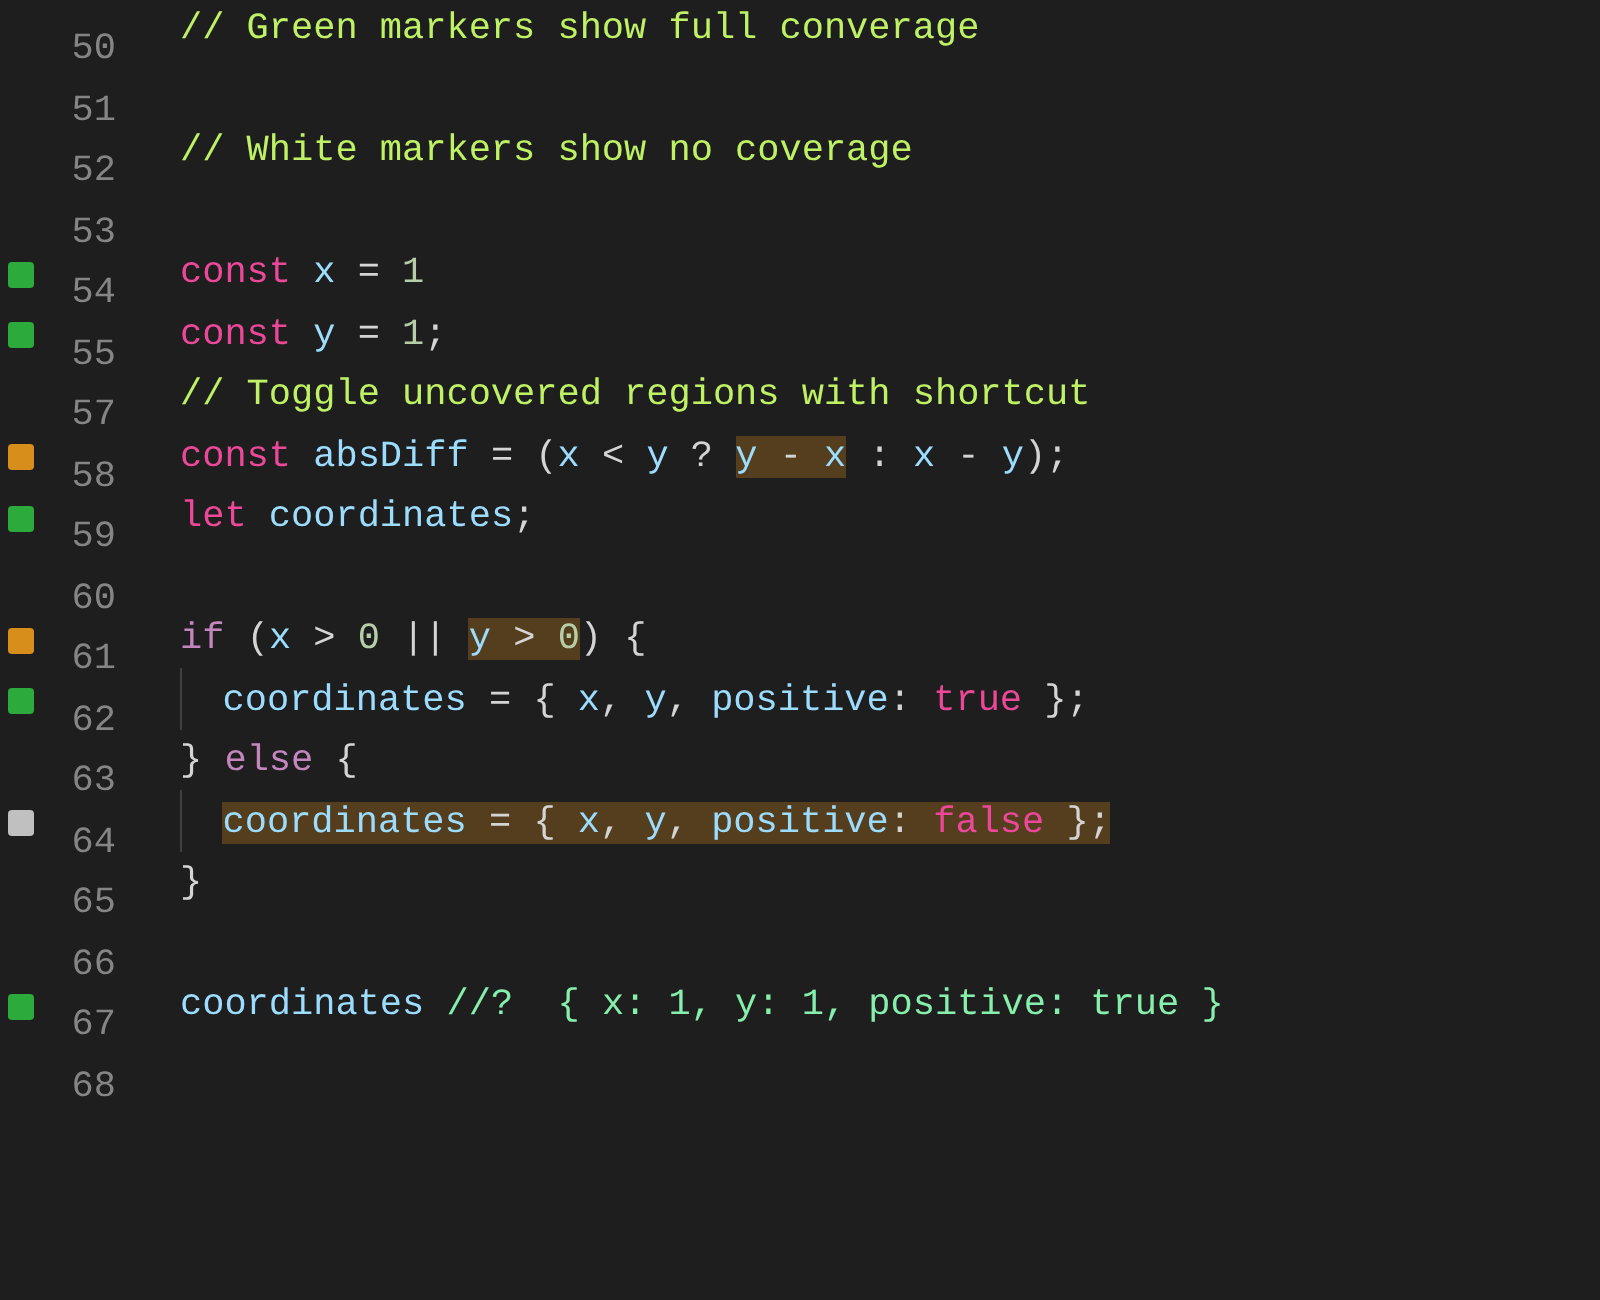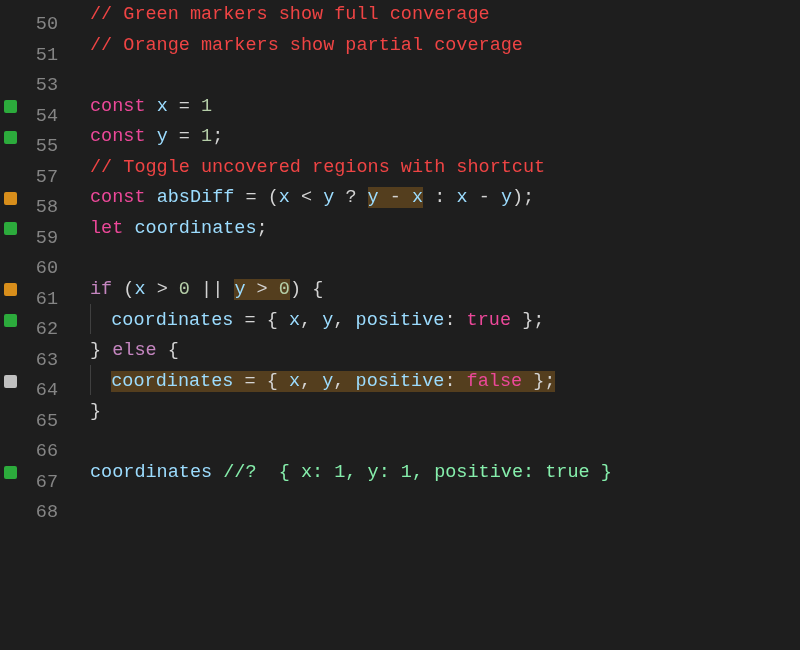--- a/index.html
+++ b/index.html
@@ -51,37 +51,38 @@
     display: inline-block;
     width: 0.6em;
     border-left: 1px solid #404040;
     height: 30.5px;
     vertical-align: middle;
     margin-right: 0.55em;
     position: relative;
     top: -1px;
   }
   
-  .cmt { color: #ef4444; }
+  .cmt { color: #bef264; }
   .kw  { color: #ec4899; }
   .kwc { color: #c586c0; }
   .var { color: #9cdcfe; }
   .num { color: #b5cea8; }
   .prop{ color: #9cdcfe; }
   .pun { color: #d4d4d4; }
   .hint{ color: #86efac; }
   
   .unc { background: rgba(200,130,30,0.32); }
 </style>
 </head>
 <body>
 
 <div class="editor" id="editor">
     <div class="line"><div class="cov-col"></div><div class="ln-col">50</div><div class="code-col"><span class="cmt">// Green markers show full converage</span></div></div>
-    <div class="line"><div class="cov-col"></div><div class="ln-col">51</div><div class="code-col"><span class="cmt">// Orange markers show partial coverage</span></div></div>
+    <div class="line"><div class="cov-col"></div><div class="ln-col">51</div></div>
+    <div class="line"><div class="cov-col"></div><div class="ln-col">52</div><div class="code-col"><span class="cmt">// White markers show no coverage</span></div></div>
     <div class="line"><div class="cov-col"></div><div class="ln-col">53</div><div class="code-col"></div></div>
     <div class="line"><div class="cov-col"><div class="marker green"></div></div><div class="ln-col">54</div><div class="code-col"><span class="kw">const</span><span class="pun"> </span><span class="var">x</span><span class="pun"> = </span><span class="num">1</span></div></div>
     <div class="line"><div class="cov-col"><div class="marker green"></div></div><div class="ln-col">55</div><div class="code-col"><span class="kw">const</span><span class="pun"> </span><span class="var">y</span><span class="pun"> = </span><span class="num">1</span><span class="pun">;</span></div></div>
     <div class="line"><div class="cov-col"></div><div class="ln-col">57</div><div class="code-col"><span class="cmt">// Toggle uncovered regions with shortcut</span></div></div>
     <div class="line"><div class="cov-col"><div class="marker orange"></div></div><div class="ln-col">58</div><div class="code-col"><span class="kw">const</span><span class="pun"> </span><span class="var">absDiff</span><span class="pun"> = (</span><span class="var">x</span><span class="pun"> &lt; </span><span class="var">y</span><span class="pun"> ? </span><span class="var unc">y</span><span class="pun unc"> - </span><span class="var unc">x</span><span class="pun"> : </span><span class="var">x</span><span class="pun"> - </span><span class="var">y</span><span class="pun">);</span></div></div>
     <div class="line"><div class="cov-col"><div class="marker green"></div></div><div class="ln-col">59</div><div class="code-col"><span class="kw">let</span><span class="pun"> </span><span class="var">coordinates</span><span class="pun">;</span></div></div>
     <div class="line"><div class="cov-col"></div><div class="ln-col">60</div><div class="code-col"></div></div>
     <div class="line"><div class="cov-col"><div class="marker orange"></div></div><div class="ln-col">61</div><div class="code-col"><span class="kwc">if</span><span class="pun"> (</span><span class="var">x</span><span class="pun"> &gt; </span><span class="num">0</span><span class="pun"> || </span><span class="var unc">y</span><span class="pun unc"> &gt; </span><span class="num unc">0</span><span class="pun">) {</span></div></div>
     <div class="line"><div class="cov-col"><div class="marker green"></div></div><div class="ln-col">62</div><div class="code-col"><span class="indent"></span><span class="var">coordinates</span><span class="pun"> = { </span><span class="prop">x</span><span class="pun">, </span><span class="prop">y</span><span class="pun">, </span><span class="prop">positive</span><span class="pun">: </span><span class="kw">true</span><span class="pun"> };</span></div></div>
     <div class="line"><div class="cov-col"></div><div class="ln-col">63</div><div class="code-col"><span class="pun">} </span><span class="kwc">else</span><span class="pun"> {</span></div></div>

